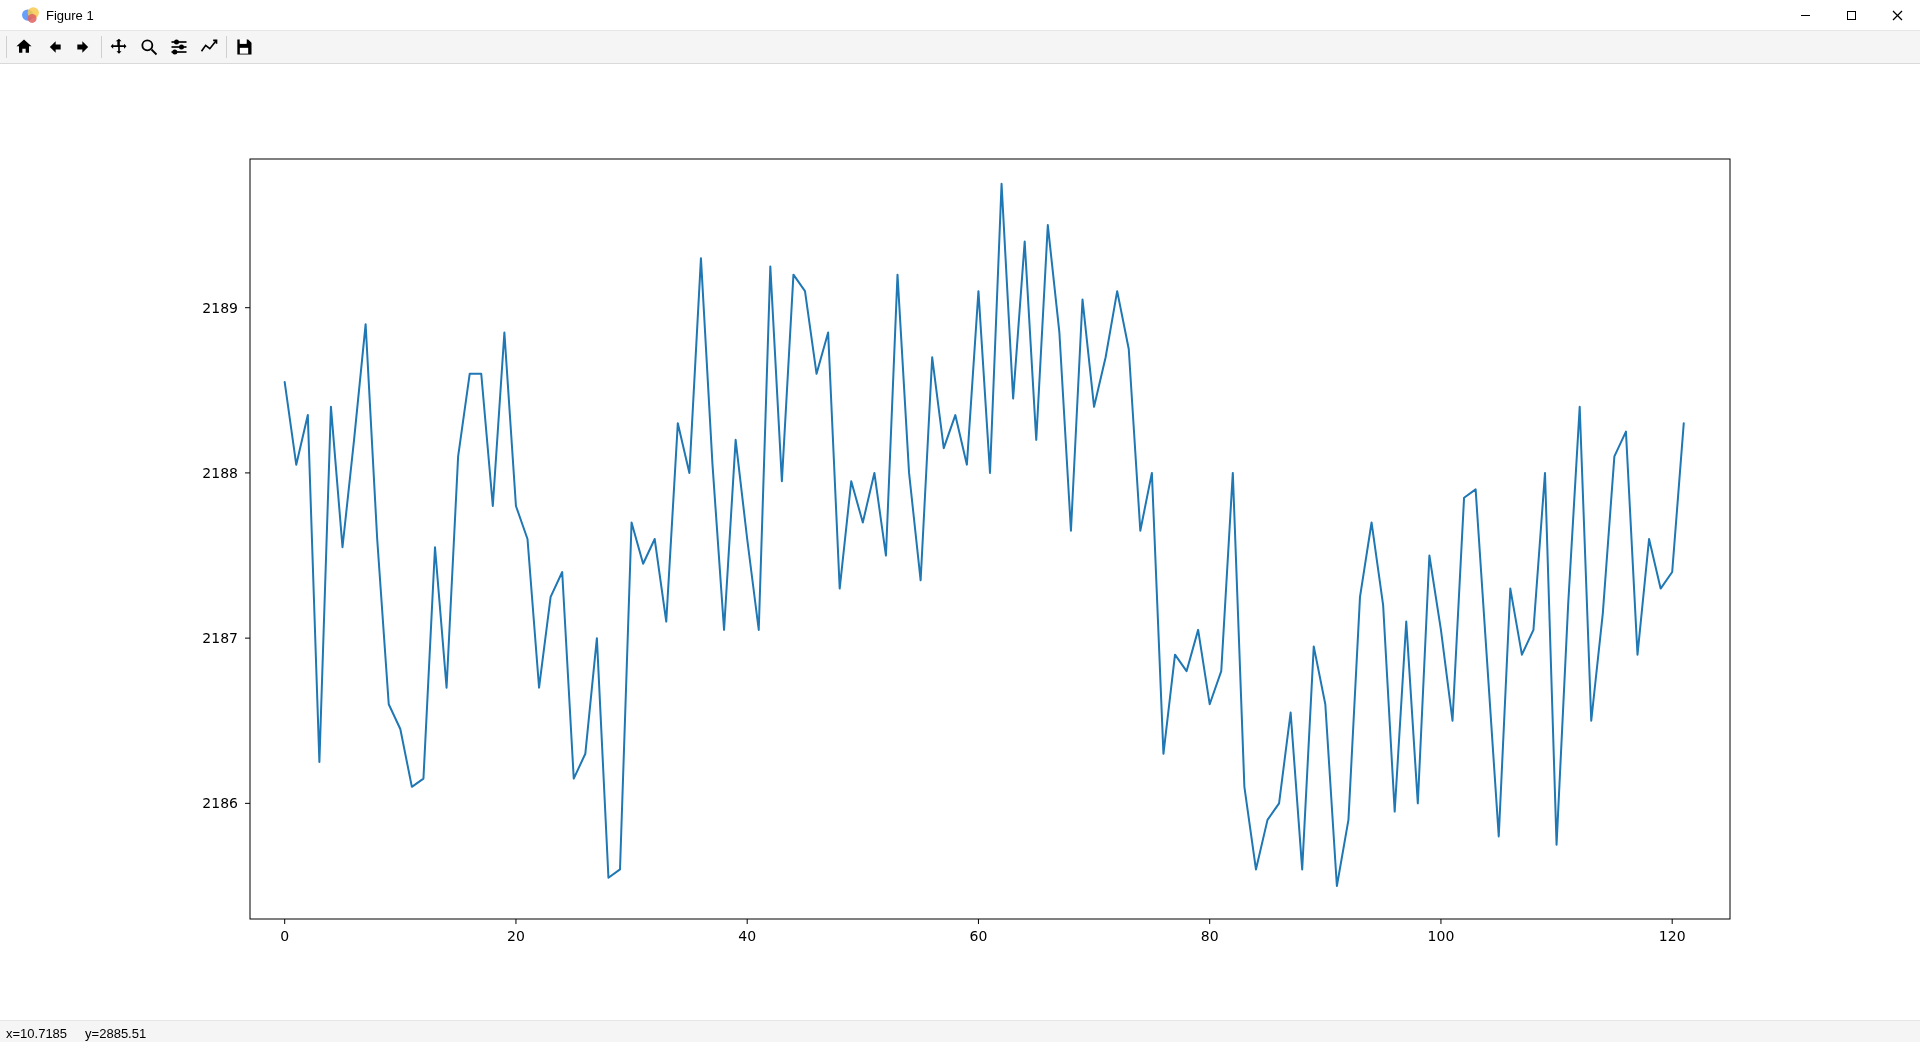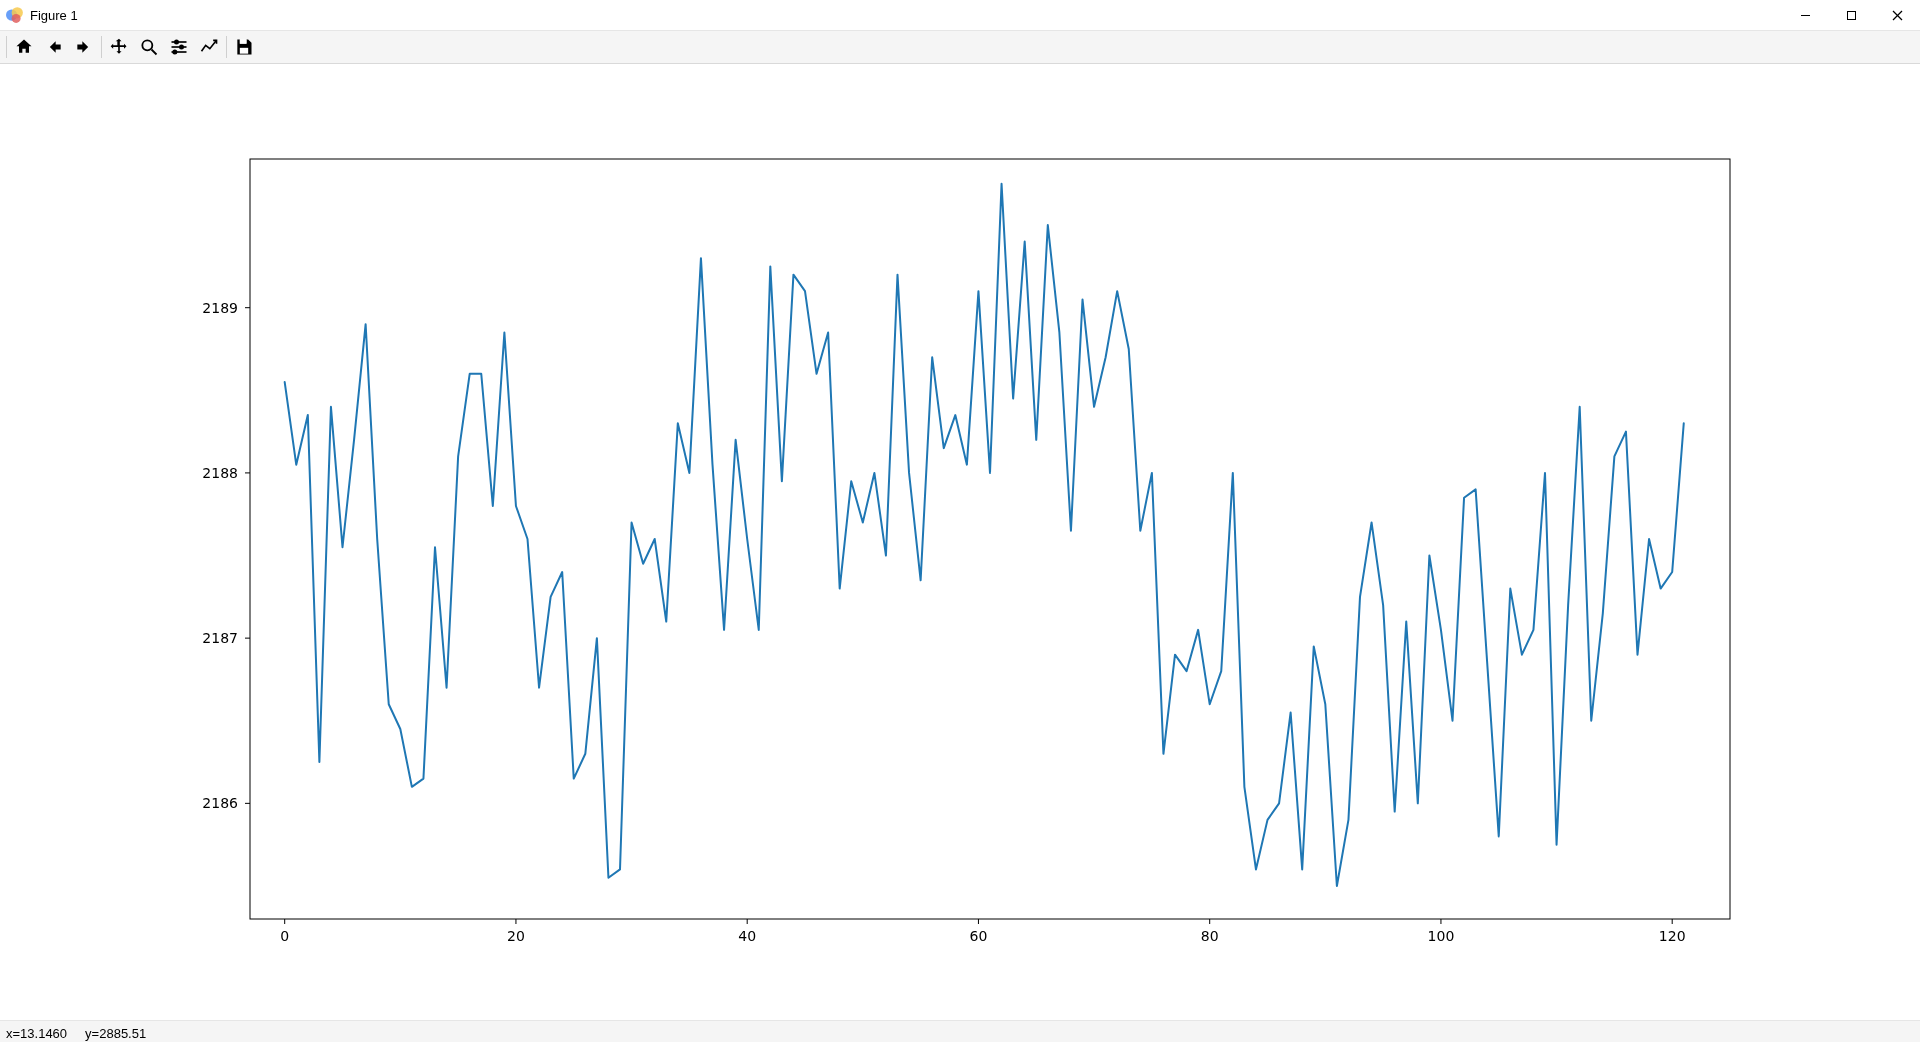--- a/index.html
+++ b/index.html
@@ -13,20 +13,21 @@
     font-size: 13px;
   }
   
   .titlebar {
     height: 30px;
     display: flex;
     align-items: center;
     background: #ffffff;
     border-bottom: 1px solid #e6e6e6;
     user-select: none;
+    padding-left: 16px;
   }
   .titlebar .app-icon {
     width: 18px; height: 18px;
     margin: 0 6px 0 6px;
     display: inline-flex;
     align-items: center;
     justify-content: center;
   }
   .titlebar .title-text {
     font-size: 13px;
@@ -192,15 +193,15 @@
       <text x="238" y="579.1304347826332" text-anchor="end" font-size="14" fill="#000" font-family="DejaVu Sans, Arial, sans-serif">2187</text>
       <line x1="250" y1="408.9130434782821" x2="245" y2="408.9130434782821" stroke="#000" stroke-width="1"></line>
       <text x="238" y="413.9130434782821" text-anchor="end" font-size="14" fill="#000" font-family="DejaVu Sans, Arial, sans-serif">2188</text>
       <line x1="250" y1="243.69565217393097" x2="245" y2="243.69565217393097" stroke="#000" stroke-width="1"></line>
       <text x="238" y="248.69565217393097" text-anchor="end" font-size="14" fill="#000" font-family="DejaVu Sans, Arial, sans-serif">2189</text>
       <path d="M284.69 318.04 L296.25 400.65 L307.81 351.09 L319.38 698.04 L330.94 342.83 L342.50 483.26 L354.06 375.87 L365.63 260.22 L377.19 475.00 L388.75 640.22 L400.31 665.00 L411.88 722.83 L423.44 714.57 L435.00 483.26 L446.56 623.70 L458.13 392.39 L469.69 309.78 L481.25 309.78 L492.81 441.96 L504.38 268.48 L515.94 441.96 L527.50 475.00 L539.06 623.70 L550.63 532.83 L562.19 508.04 L573.75 714.57 L585.31 689.78 L596.88 574.13 L608.44 813.70 L620.00 805.43 L631.56 458.48 L643.13 499.78 L654.69 475.00 L666.25 557.61 L677.81 359.35 L689.38 408.91 L700.94 194.13 L712.50 400.65 L724.06 565.87 L735.63 375.87 L747.19 475.00 L758.75 565.87 L770.31 202.39 L781.88 417.17 L793.44 210.65 L805.00 227.17 L816.56 309.78 L828.13 268.48 L839.69 524.57 L851.25 417.17 L862.81 458.48 L874.38 408.91 L885.94 491.52 L897.50 210.65 L909.06 408.91 L920.63 516.30 L932.19 293.26 L943.75 384.13 L955.31 351.09 L966.88 400.65 L978.44 227.17 L990.00 408.91 L1001.56 119.78 L1013.13 334.57 L1024.69 177.61 L1036.25 375.87 L1047.81 161.09 L1059.38 268.48 L1070.94 466.74 L1082.50 235.43 L1094.06 342.83 L1105.63 293.26 L1117.19 227.17 L1128.75 285.00 L1140.31 466.74 L1151.88 408.91 L1163.44 689.78 L1175.00 590.65 L1186.56 607.17 L1198.13 565.87 L1209.69 640.22 L1221.25 607.17 L1232.81 408.91 L1244.38 722.83 L1255.94 805.43 L1267.50 755.87 L1279.06 739.35 L1290.63 648.48 L1302.19 805.43 L1313.75 582.39 L1325.31 640.22 L1336.88 821.96 L1348.44 755.87 L1360.00 532.83 L1371.56 458.48 L1383.13 541.09 L1394.69 747.61 L1406.25 557.61 L1417.81 739.35 L1429.38 491.52 L1440.94 565.87 L1452.50 656.74 L1464.06 433.70 L1475.63 425.43 L1487.19 598.91 L1498.75 772.39 L1510.31 524.57 L1521.88 590.65 L1533.44 565.87 L1545.00 408.91 L1556.56 780.65 L1568.13 541.09 L1579.69 342.83 L1591.25 656.74 L1602.81 549.35 L1614.38 392.39 L1625.94 367.61 L1637.50 590.65 L1649.06 475.00 L1660.63 524.57 L1672.19 508.04 L1683.75 359.35 " fill="none" stroke="#1f77b4" stroke-width="2" stroke-linejoin="round" stroke-linecap="round"></path>
     </svg>
 </div>
 
 <div class="statusbar">
-  <span>x=13.1460</span>
+  <span>x=10.7185</span>
   <span>y=2885.51</span>
 </div>
 
 </body></html>

